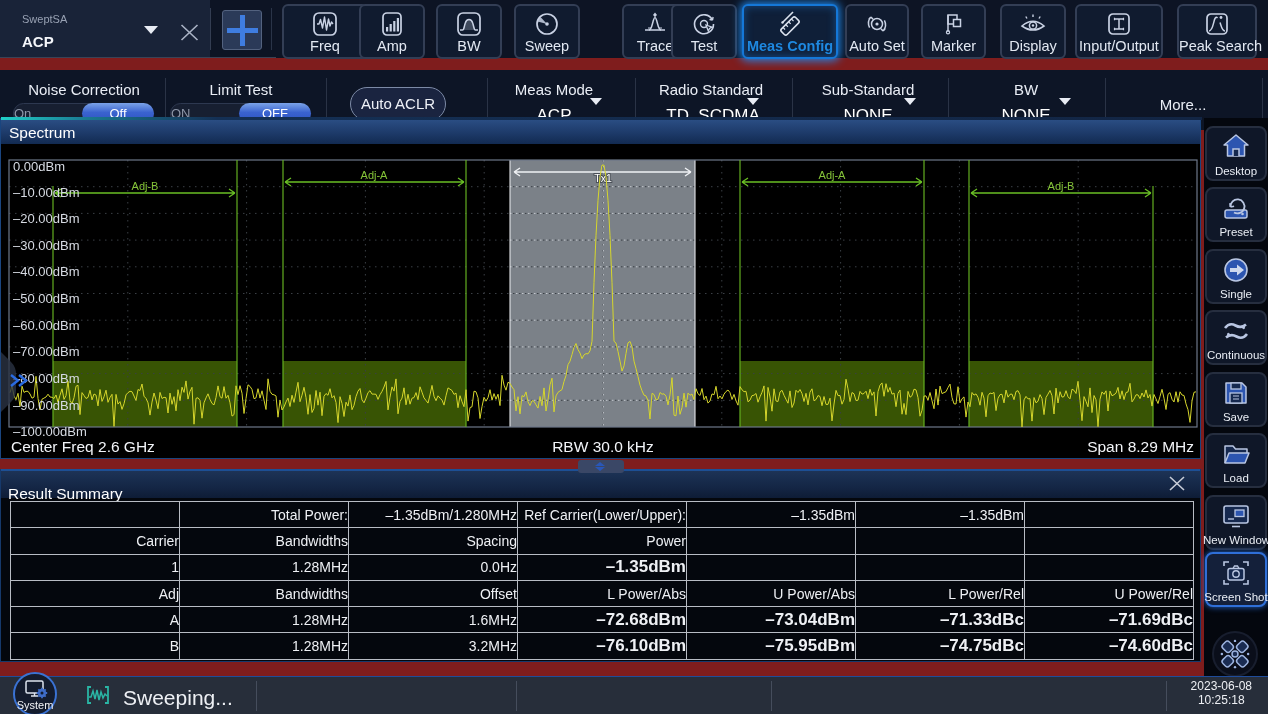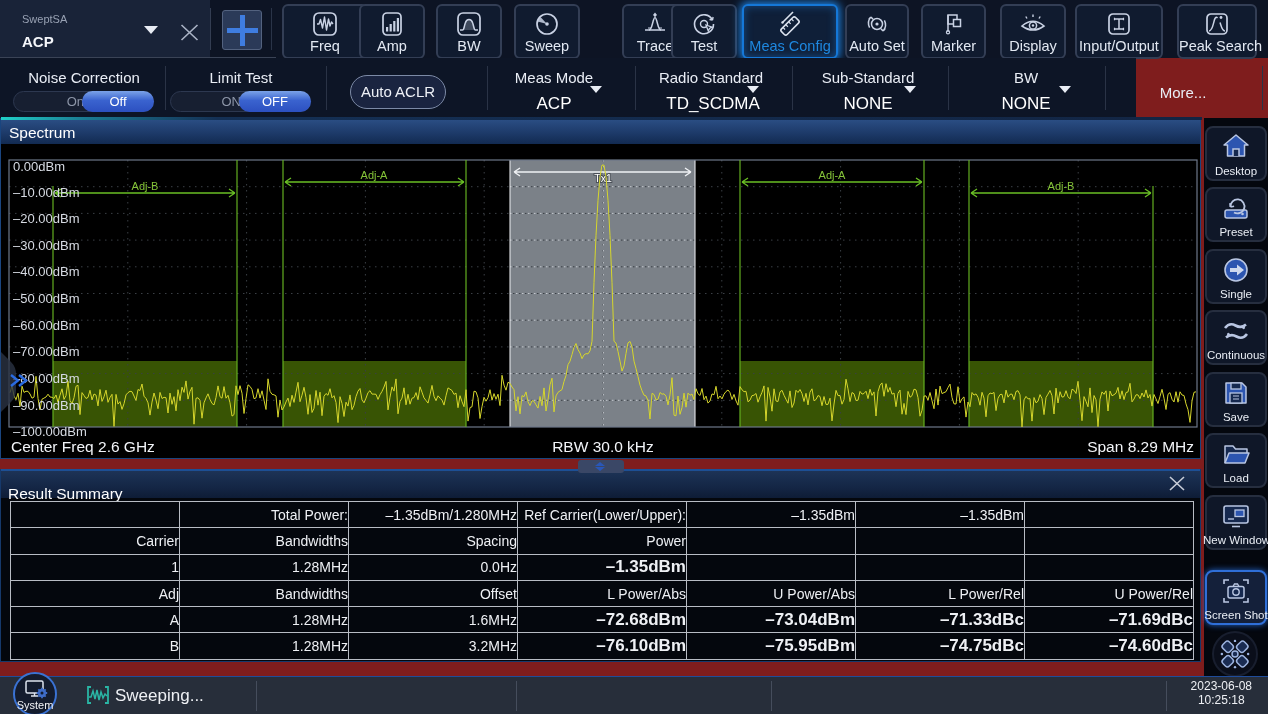--- a/index.html
+++ b/index.html
@@ -18,31 +18,31 @@
 #tabsep { position:absolute; left:210px; top:8px; width:1px; height:42px; background:#333d52; }
 #plusbtn { position:absolute; left:222px; top:10px; width:40px; height:40px; background:#2b3a58;
   border:1px solid #53627f; border-radius:3px; }
 #plusbtn .ph { position:absolute; left:4px; top:17px; width:31px; height:4.5px; background:#3f7de0; }
 #plusbtn .pv { position:absolute; left:17px; top:4px; width:4.5px; height:31px; background:#3f7de0; }
 .tbtn { position:absolute; top:4px; height:55px; background:#101b2f; border:2px solid #333e55;
   border-radius:6px; text-align:center; color:#e2e8f2; }
 .tbtn .lbl { position:absolute; left:0; right:0; top:32px; font-size:14.5px; white-space:nowrap; }
 .tbtn svg { position:absolute; left:50%; top:3px; transform:translateX(-50%); }
 .tbtn.active { border-color:#1578d8; box-shadow:0 0 9px 2px rgba(30,135,235,0.95), inset 0 0 8px rgba(30,135,235,0.45); background:#0f1f38; }
-.tbtn.active .lbl { color:#1e88e0; font-weight:normal; }
-
-
-#menurow { position:absolute; left:0; top:58px; width:1136px; height:60px; background:#0d1526; }
+.tbtn.active .lbl { color:#1e88e0; font-weight:bold; }
+
+
+#menurow { position:absolute; left:0; top:70px; width:1268px; height:60px; background:#0d1526; }
 .mdiv { position:absolute; top:8px; width:1px; height:44px; background:#2a3346; }
 .mlabel { position:absolute; top:11px; font-size:15px; color:#e9edf5; white-space:nowrap; transform:translateX(-50%); }
 .mvalue { position:absolute; top:36px; font-size:17px; color:#ffffff; white-space:nowrap; transform:translateX(-50%); }
 .mcaret { position:absolute; width:0; height:0; border-left:6px solid transparent; border-right:6px solid transparent; border-top:7px solid #e8ecf4; }
 .toggle { position:absolute; top:33px; width:141px; height:21px; background:#171f31; border:1px solid #2d3850;
   border-radius:11px; }
-.toggle .opt { position:absolute; top:0; height:19px; line-height:19px; font-size:13px; color:#8d96a8; width:70px; text-align:right; }
+.toggle .opt { position:absolute; top:0; height:19px; line-height:19px; font-size:13px; color:#8d96a8; width:70px; text-align:left; }
 .toggle .pill { position:absolute; right:-1px; top:-1px; width:72px; height:21px; border-radius:11px;
   background:linear-gradient(180deg,#7ba3e8 0%,#3a63cf 45%,#2c50c0 100%); color:#fff; font-size:13px;
   line-height:21px; text-align:center; }
 #autoaclr { position:absolute; left:350px; top:17px; width:96px; height:34px; border:1.5px solid #7c8aa6;
   border-radius:17px; background:#1a2440; color:#eef1f7; font-size:15px; text-align:center; line-height:32px; }
 
 
 #specwin { position:absolute; left:0; top:118px; width:1201px; height:341px; background:#000;
   border:1px solid #1a457f; border-top:none; }
 #spectop { position:absolute; left:0; top:-1px; width:1201px; height:3px;
@@ -79,21 +79,21 @@
 #rst td { border:1px solid #b8bcc4; color:#eef0f4; font-size:14px; text-align:right; padding:0;
   white-space:nowrap; overflow:hidden; }
 #rst td.big { font-size:17px; font-weight:bold; }
 
 
 #statusbar { position:absolute; left:0; top:676px; width:1268px; height:38px; background:#272e3a; border-top:1.5px solid #1f4c9a; }
 .sdiv { position:absolute; top:4px; width:1px; height:30px; background:#454d5c; }
 #sysicon { position:absolute; left:13px; top:-5px; width:44px; height:44px; border-radius:50%;
   background:#141c2e; border:2px solid #3a72d4; }
 #sysicon .txt { position:absolute; left:0; right:0; bottom:3px; text-align:center; font-size:11px; color:#f0f2f6; }
-#sweeptxt { position:absolute; left:115px; top:9px; font-size:17px; color:#eef0f4; }
+#sweeptxt { position:absolute; left:123px; top:9px; font-size:21px; color:#eef0f4; }
 #datetime { position:absolute; right:16px; top:3px; text-align:center; font-size:12px; color:#eef0f4; line-height:13.5px; }
 </style>
 </head>
 <body>
 <div id="app">
 
   <div id="topbar">
     <div style="position:absolute;left:0;top:0;width:210px;height:57px;background:#192338;"></div>
     <div id="tabname1">SweptSA</div>
     <div id="tabname2">ACP</div>
@@ -351,21 +351,21 @@
       </div>
     <div class="sbtn" style="top:377px;">
         <svg width="32" height="30" viewBox="0 0 32 30" fill="none">
           <rect x="4" y="5" width="24" height="17" rx="2" stroke="#b9c6e2" stroke-width="1.6" fill="#16294f"></rect>
           <rect x="15" y="9" width="9" height="6.5" stroke="#b9c6e2" stroke-width="1.3" fill="#2c55b0"></rect>
           <path d="M8,18 h6" stroke="#b9c6e2" stroke-width="1.4"></path>
           <path d="M12,25.5 h8" stroke="#b9c6e2" stroke-width="1.6"></path>
         </svg>
         <div class="slbl">New Window</div>
       </div>
-    <div class="sbtn active" style="top:452px;">
+    <div class="sbtn active" style="top:434px;">
         <svg width="32" height="30" viewBox="0 0 32 30" fill="none">
           <path d="M4,8 V4 h5 M28,8 V4 h-5 M4,22 v4 h5 M28,22 v4 h-5" stroke="#b9c6e2" stroke-width="1.6"></path>
           <rect x="8" y="10.5" width="16" height="11.5" rx="2" stroke="#b9c6e2" stroke-width="1.5" fill="#16294f"></rect>
           <path d="M13,10.5 l1.5,-2.5 h3 l1.5,2.5" stroke="#b9c6e2" stroke-width="1.4"></path>
           <circle cx="16" cy="16" r="3.2" stroke="#b9c6e2" stroke-width="1.4"></circle>
         </svg>
         <div class="slbl">Screen Shot</div>
       </div>
     <div style="position:absolute; left:8px; top:513px; width:46px; height:46px; border-radius:50%;background:#0a0e1a; border:2px solid #181e2e;">
         <svg width="42" height="42" viewBox="0 0 48 48" fill="none" style="position:absolute;left:0;top:0;">

